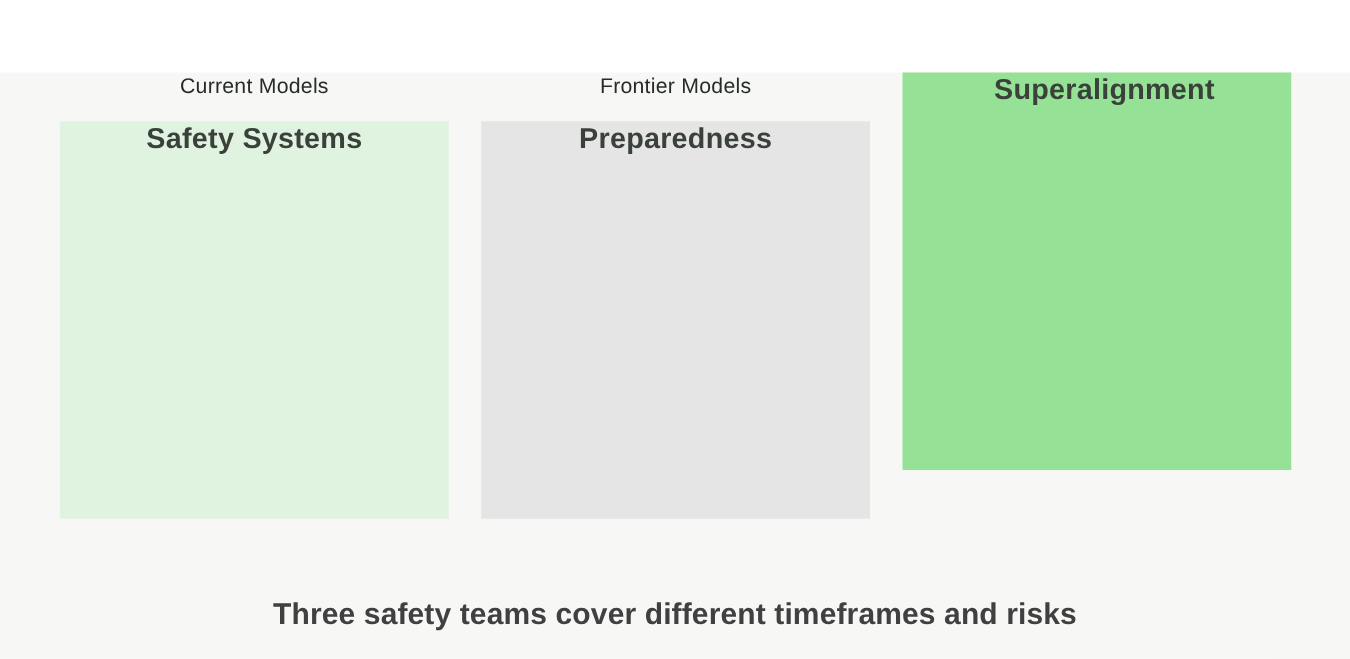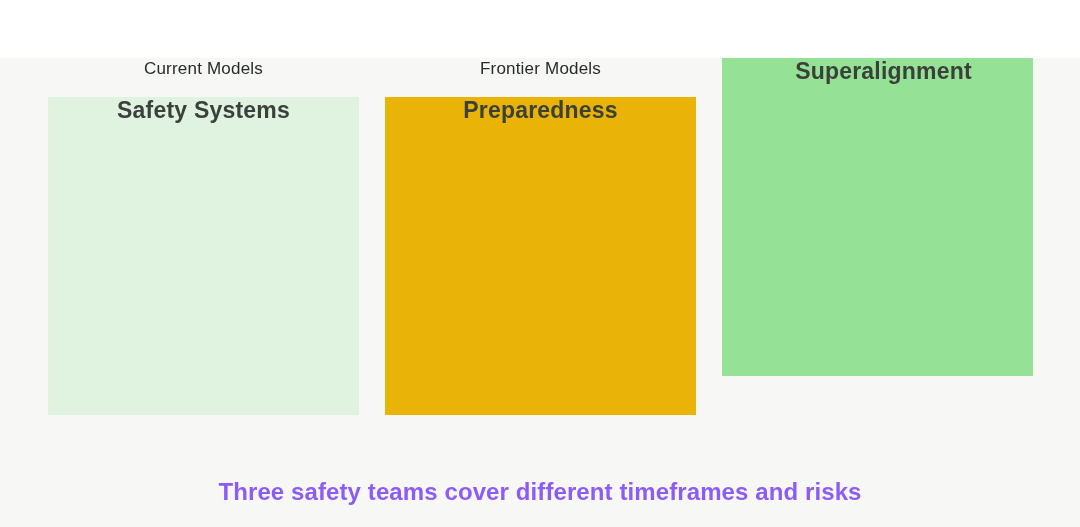--- a/index.html
+++ b/index.html
@@ -55,21 +55,21 @@
     margin-top: 63px;
     height: 60px;
   }
   .caption {
     position: relative;
     z-index: 2;
     text-align: center;
     font-size: 24px;
     font-weight: bold;
     letter-spacing: 0.1px;
-    color: #8b5cf6;
+    color: #404040;
   }
   .watermark {
     position: absolute;
     z-index: 1;
     right: 2px;
     top: 0;
     display: flex;
     align-items: center;
   }
   .wechat-icon {
@@ -94,21 +94,21 @@
 
     <div class="column">
       <div class="col-title">Current Models</div>
       <div class="box" style="background-color: rgb(224, 242, 224);">
         <div class="box-label">Safety Systems</div>
       </div>
     </div>
 
     <div class="column">
       <div class="col-title">Frontier Models</div>
-      <div class="box" style="background-color: #eab308;">
+      <div class="box" style="background-color: #e5e5e5;">
         <div class="box-label">Preparedness</div>
       </div>
     </div>
 
     <div class="column">
       <div class="box" style="background-color: rgb(149, 225, 149); padding-left: 12px;">
         <div class="box-label">Superalignment</div>
       </div>
     </div>
 

